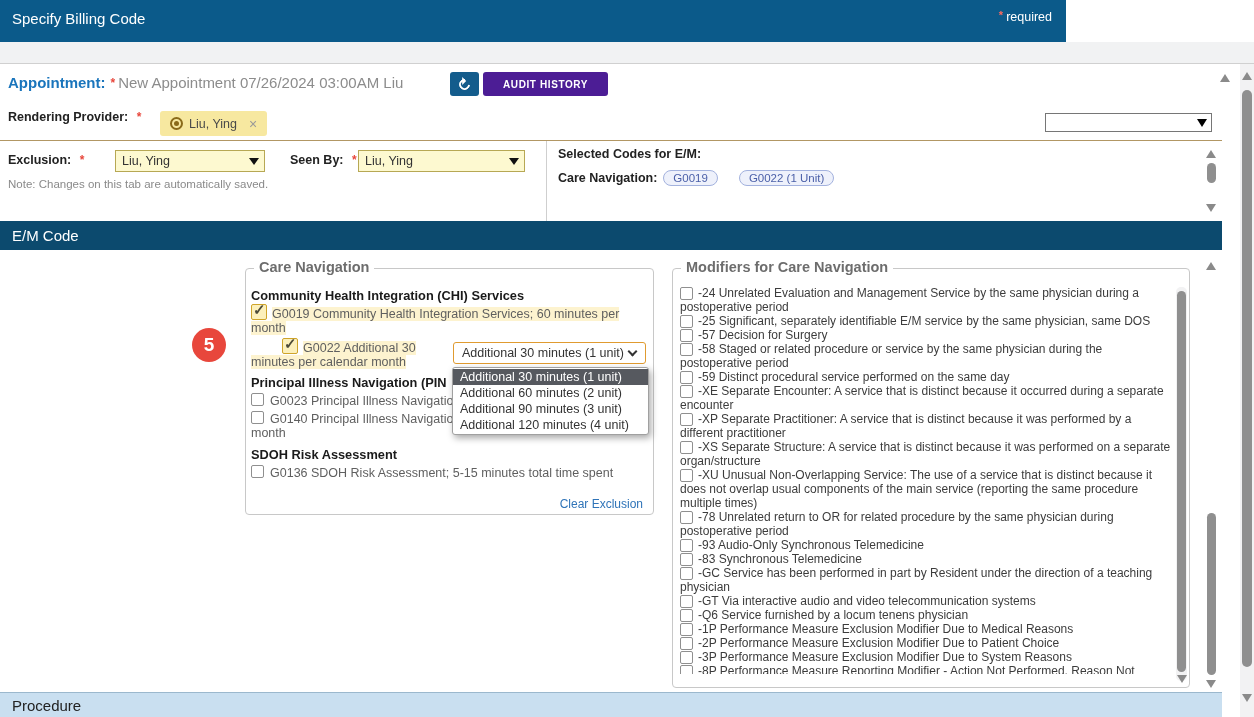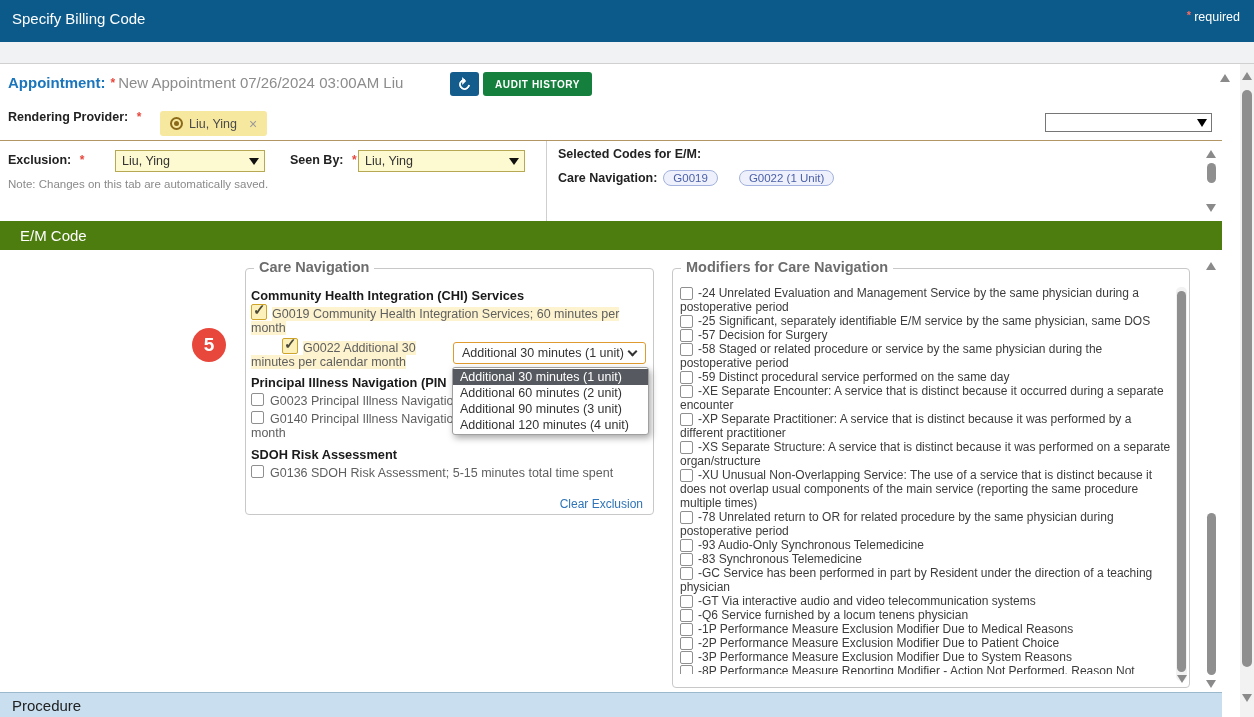--- a/index.html
+++ b/index.html
@@ -1,34 +1,34 @@
 <!DOCTYPE html>
 <html><head>
 <meta charset="utf-8">
 <style>
   * { margin:0; padding:0; box-sizing:border-box; }
   body { font-family:"Liberation Sans", sans-serif; background:#fff; }
   .screen { position:relative; width:1254px; height:717px; background:#fff; overflow:hidden; }
 
   
-  .titlebar { position:absolute; left:0; top:0; width:1254px; height:42px; background:#0b5a8a; }
+  .titlebar { position:absolute; left:0; top:0; width:1066px; height:42px; background:#0b5a8a; }
   .titlebar .title { position:absolute; left:12px; top:10px; color:#fff; font-size:15px; }
   .required-note { position:absolute; right:14px; top:9px; color:#fff; font-size:12.5px; }
   .required-note .ast { color:#ff6a5e; font-weight:bold; margin-right:3px; font-size:11px; vertical-align:2px; }
   .substrip { position:absolute; left:0; top:42px; width:1254px; height:22px; background:#f1f2f3; border-bottom:1px solid #d0d0d0; }
 
   
   .appt-row { position:absolute; left:8px; top:74px; display:flex; align-items:center; font-size:15px; }
   .appt-label { color:#1a75bc; font-weight:bold; }
   .red-ast { color:#e8473c; font-weight:bold; margin:0 3px 0 5px; font-size:12px; }
   .appt-value { color:#8c8c8c; }
   .btn-refresh { position:absolute; left:450px; top:72px; width:29px; height:24px; background:#135c8c; border-radius:3px; display:flex; align-items:center; justify-content:center; cursor:pointer; }
   .refresh-icon { width:11px; height:11px; border:2px solid #fff; border-radius:50%; border-right-color:transparent; position:relative; transform:rotate(-40deg); }
   .refresh-icon::after { content:""; position:absolute; right:-4px; top:-2px; border:4px solid transparent; border-left-color:#fff; transform:rotate(40deg); }
-  .btn-audit { position:absolute; left:483px; top:72px; height:24px; padding:0 12px; background:#15803d; border-radius:3px; color:#fff; font-size:10px; font-weight:bold; letter-spacing:.6px; display:flex; align-items:center; cursor:pointer; }
+  .btn-audit { position:absolute; left:483px; top:72px; height:24px; padding:0 20px; background:#4c1d95; border-radius:3px; color:#fff; font-size:10px; font-weight:bold; letter-spacing:.6px; display:flex; align-items:center; cursor:pointer; }
 
   
   .rp-label { position:absolute; left:8px; top:110px; font-size:12.5px; font-weight:bold; color:#222; }
   .chip { position:absolute; left:160px; top:111px; height:25px; background:#f7e8a0; border-radius:3px; display:flex; align-items:center; padding:0 10px; font-size:12.5px; color:#4a4a4a; }
   .radio-icon { width:13px; height:13px; border:2px solid #8a6a1a; border-radius:50%; position:relative; margin-right:6px; }
   .radio-icon::after { content:""; position:absolute; left:2px; top:2px; width:5px; height:5px; background:#8a6a1a; border-radius:50%; }
   .chip-close { margin-left:12px; color:#999; font-size:14px; cursor:pointer; }
 
   
   .sel { position:absolute; border:1px solid #b7a854; background:#fdf9d0; font-size:12.5px; color:#333; display:flex; align-items:center; padding:0 20px 0 6px; }
@@ -40,21 +40,21 @@
   .att-label { position:absolute; left:8px; top:153px; font-size:12.5px; font-weight:bold; color:#222; }
   .seen-label { position:absolute; left:290px; top:153px; font-size:12.5px; font-weight:bold; color:#222; }
   .note { position:absolute; left:8px; top:178px; font-size:11.5px; color:#8a8a8a; }
   .vdivider { position:absolute; left:546px; top:141px; width:1px; height:80px; background:#cfcfcf; }
 
   .selcodes-title { position:absolute; left:558px; top:147px; font-size:12.5px; font-weight:bold; color:#222; }
   .selcodes-row { position:absolute; left:558px; top:170px; display:flex; align-items:center; gap:6px; font-size:12.5px; font-weight:bold; color:#222; }
   .pill { background:#eef1fb; border:1px solid #a3b2de; color:#4a5fa8; font-weight:normal; font-size:11.5px; border-radius:9px; padding:1px 9px; }
 
   
-  .em-bar { position:absolute; left:0; top:221px; width:1222px; height:29px; background:#4d7c0f; color:#fff; font-size:15px; display:flex; align-items:center; padding-left:20px; }
+  .em-bar { position:absolute; left:0; top:221px; width:1222px; height:29px; background:#0c4a6e; color:#fff; font-size:15px; display:flex; align-items:center; padding-left:12px; }
   .proc-line { position:absolute; left:0; top:692px; width:1222px; height:1px; background:#9bb8cd; }
   .proc-bar { position:absolute; left:0; top:693px; width:1222px; height:24px; background:#c9dff0; color:#222; font-size:15px; display:flex; align-items:center; padding-left:12px; }
 
   
   .fieldset { position:absolute; border:1px solid #c8c8c8; border-radius:4px; background:#fff; }
   .legend { position:absolute; top:-10px; left:8px; background:#fff; padding:0 5px; color:#6d6d6d; font-size:14.5px; font-weight:bold; }
   .carenav { left:245px; top:268px; width:409px; height:247px; }
   .mods { left:672px; top:268px; width:518px; height:420px; }
 
   .cn-heading { position:absolute; font-size:12.8px; font-weight:bold; color:#1a1a1a; white-space:nowrap; }

